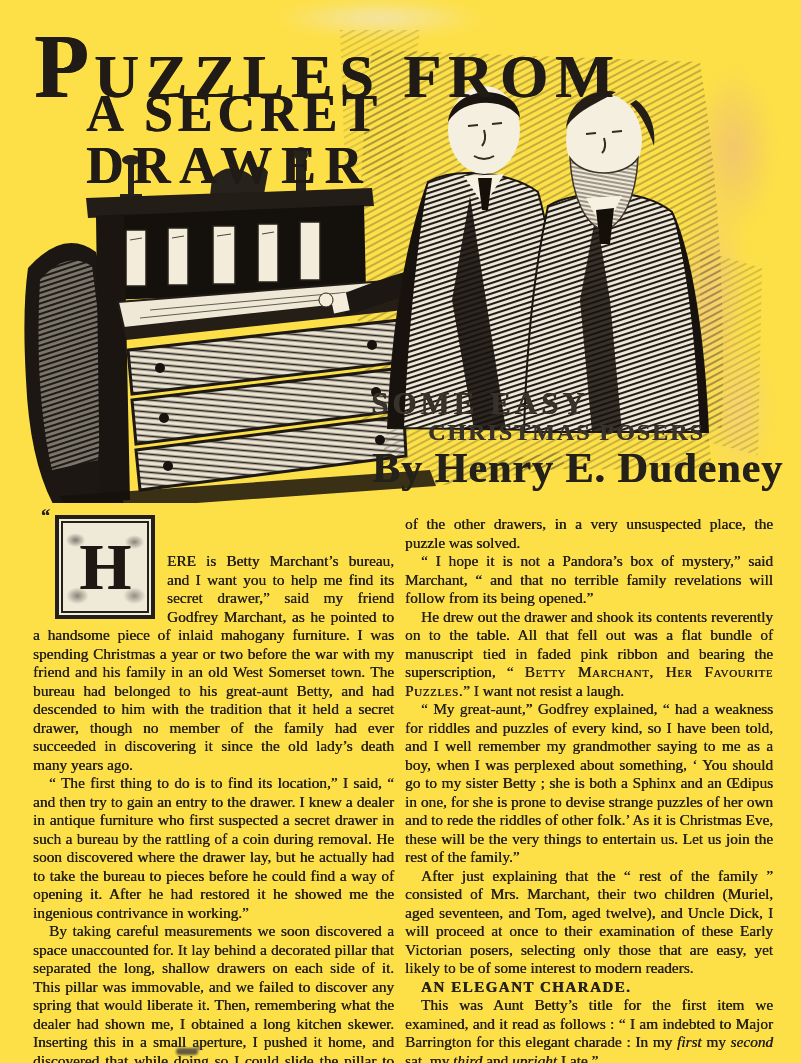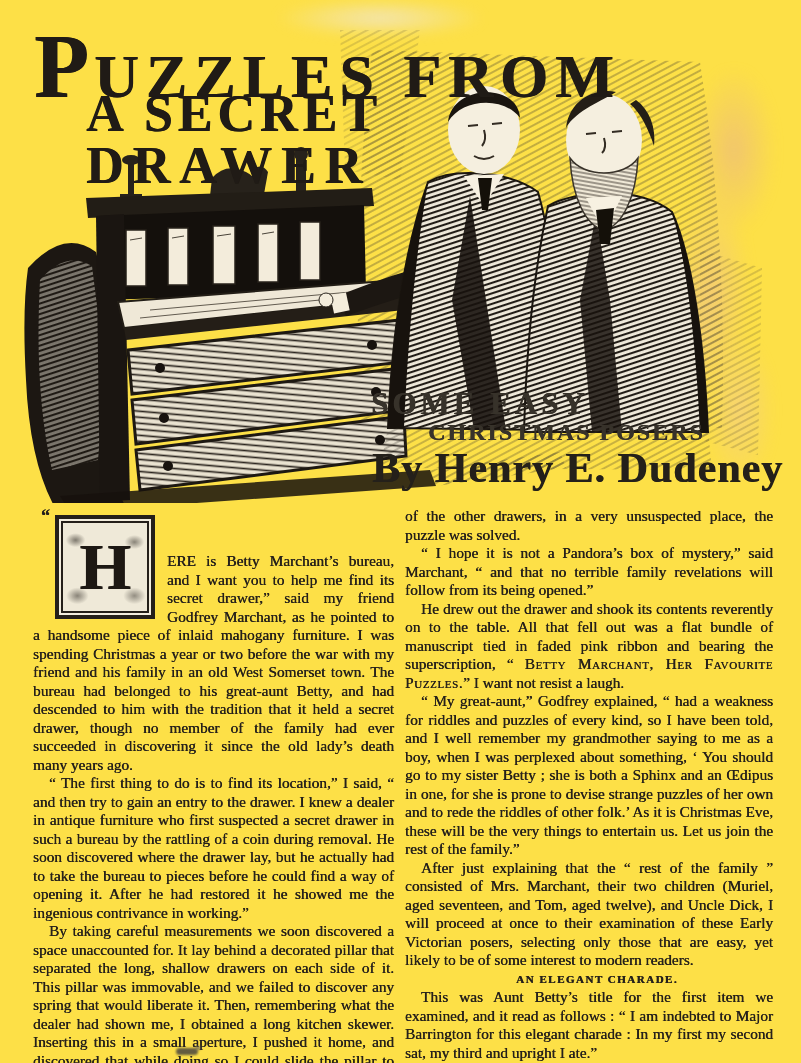--- a/index.html
+++ b/index.html
@@ -42,39 +42,39 @@
     text-shadow:.6px 0 0 currentColor;}
 
   
   .columns{display:flex;gap:11px;padding:4px 28px 0 33px;}
   .col{position:relative;text-align:justify;font-size:15.3px;line-height:18.5px;
     color:#26211b;text-shadow:.35px 0 0 currentColor;}
   .col-left{width:361px;}
   .col-right{width:368px;}
   .col p{margin:0;text-indent:16px;}
   .col-left p:first-child{text-indent:0;margin-top:45px;}
-  .paras-before p:first-child{text-indent:0;}
+  .paras-before p:first-child{text-indent:0;margin-top:8px;}
   .open-quote{position:absolute;left:8px;top:0px;font-size:18px;font-weight:bold;}
   .dropcap{
     float:left;width:92px;height:96px;margin:8px 12px 3px 22px;
     border:4px solid #241f19;box-shadow:inset 0 0 0 2px #f2ecdd, inset 0 0 0 4px #241f19;
     background:
       radial-gradient(14px 10px at 18% 22%, rgba(36,31,25,.55), rgba(36,31,25,0) 70%),
       radial-gradient(14px 10px at 82% 24%, rgba(36,31,25,.5), rgba(36,31,25,0) 70%),
       radial-gradient(16px 12px at 20% 80%, rgba(36,31,25,.5), rgba(36,31,25,0) 70%),
       radial-gradient(16px 12px at 82% 80%, rgba(36,31,25,.45), rgba(36,31,25,0) 70%),
       #efe9d8;
     display:flex;align-items:center;justify-content:center;
   }
   .dropcap span{font-size:66px;font-weight:bold;color:#1d1813;line-height:1;
     text-shadow:1px 0 0 currentColor;}
-  .charade-heading{font-weight:bold;text-align:center;letter-spacing:1.5px;
-    font-size:11px;margin:13px 0 9px;text-indent:0;text-shadow:.5px 0 0 currentColor;}
+  .charade-heading{font-weight:bold;letter-spacing:1.5px;
+    font-size:15px;margin:13px 0 9px;text-indent:0;text-shadow:.5px 0 0 currentColor;}
   .seg-sc{font-variant:small-caps;letter-spacing:.6px;}
-  .seg-i{}
+  .seg-i{font-style:italic;}
 </style>
 </head>
 <body>
 
 <div class="page">
 
   <div class="stain stain-tr"></div>
   <div class="stain stain-mid"></div>
   <div class="stain stain-top"></div>
 

